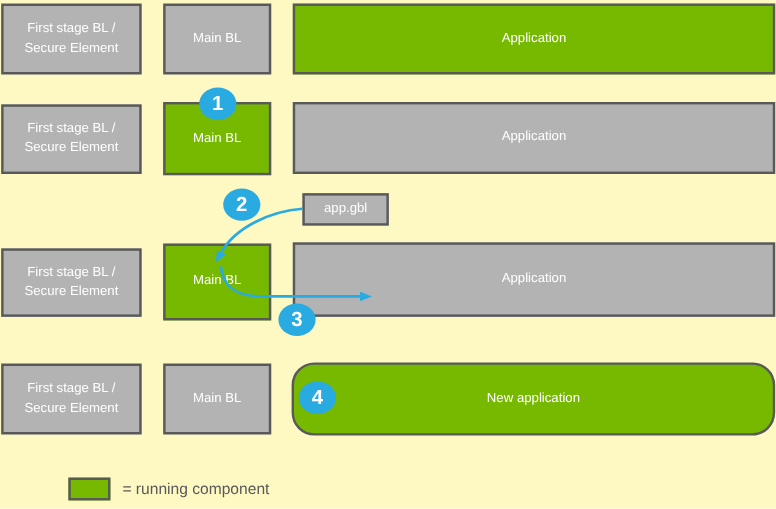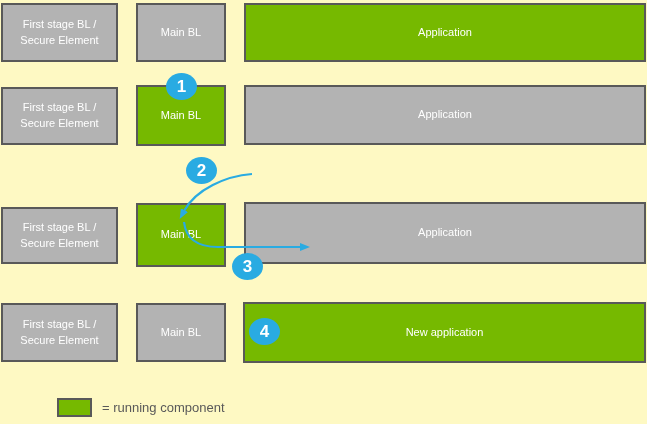--- a/index.html
+++ b/index.html
@@ -19,21 +19,21 @@
   .r1c2{left:136px;top:3px;width:90px;height:59px;}
   .r1c3{left:244px;top:3px;width:402px;height:59px;}
   .r2c1{left:1px;top:87px;width:117px;height:58px;}
   .r2c2{left:136px;top:85px;width:90px;height:61px;}
   .r2c3{left:244px;top:85px;width:402px;height:60px;}
   .r3c1{left:1px;top:207px;width:117px;height:57px;}
   .r3c2{left:136px;top:203px;width:90px;height:64px;}
   .r3c3{left:244px;top:202px;width:402px;height:62px;}
   .r4c1{left:1px;top:303px;width:117px;height:59px;}
   .r4c2{left:136px;top:303px;width:90px;height:59px;}
-  .r4c3{left:243px;top:302px;width:403px;height:61px;}
+  .r4c3{left:243px;top:302px;width:403px;height:61px;border-radius:19px;}
   .filebox{left:252px;top:161px;width:72px;height:27px;border-width:2px;}
   .arrows{
     position:absolute;left:0;top:0;width:647px;height:424px;
     z-index:5;pointer-events:none;
   }
   .arrows path.flow{stroke:var(--accent-blue);stroke-width:2.2;fill:none;}
   .arrows .head{fill:var(--accent-blue);}
   .badge{
     position:absolute;width:31px;height:27px;border-radius:50%;
     background:var(--accent-blue);color:#fff;font-weight:bold;font-size:17px;
@@ -79,20 +79,23 @@
 
   <div class="box idle r3c1">
     <span>First stage BL / Secure Element</span>
   </div>
   <div class="box running r3c2">
     <span>Main BL</span>
   </div>
   <div class="box idle r3c3">
     <span>Application</span>
   </div>
+  <div class="box idle filebox">
+    <span>app.gbl</span>
+  </div>
 
   <div class="box idle r4c1">
     <span>First stage BL / Secure Element</span>
   </div>
   <div class="box idle r4c2">
     <span>Main BL</span>
   </div>
   <div class="box running r4c3">
     <span>New application</span>
   </div>

